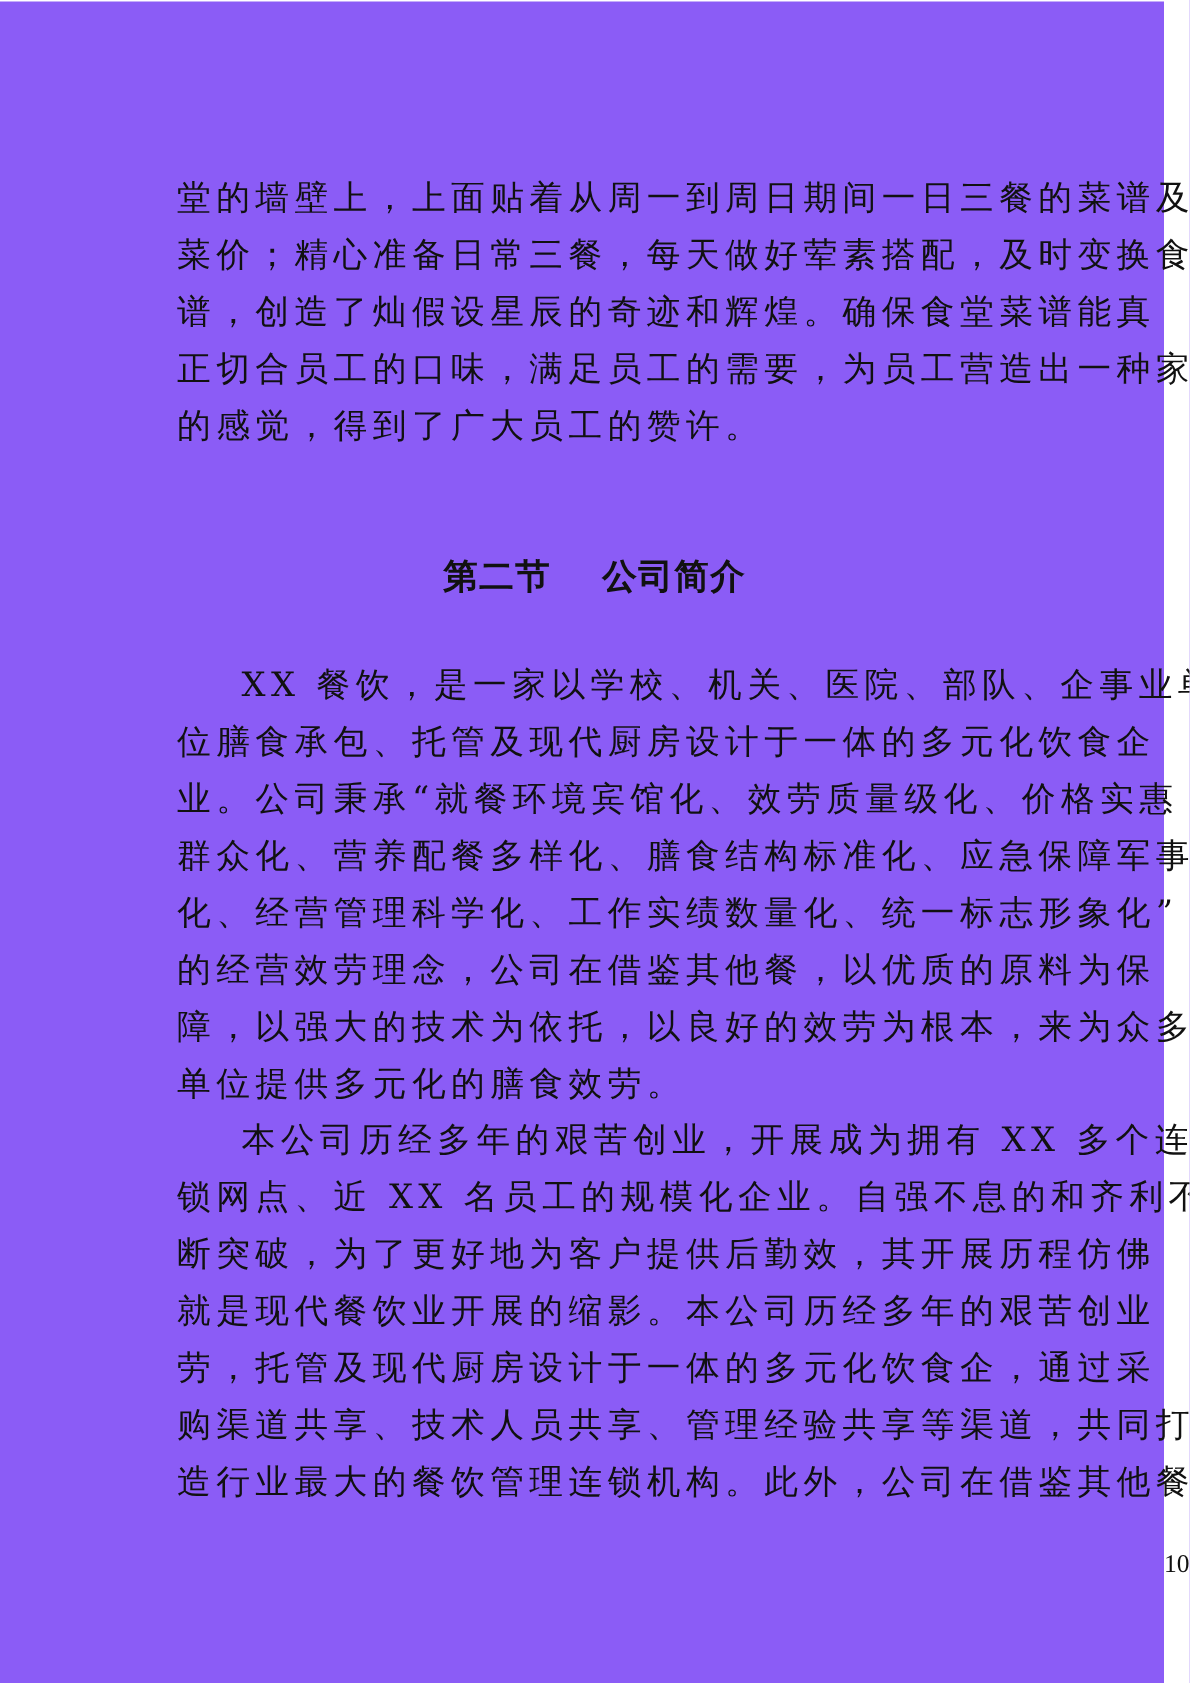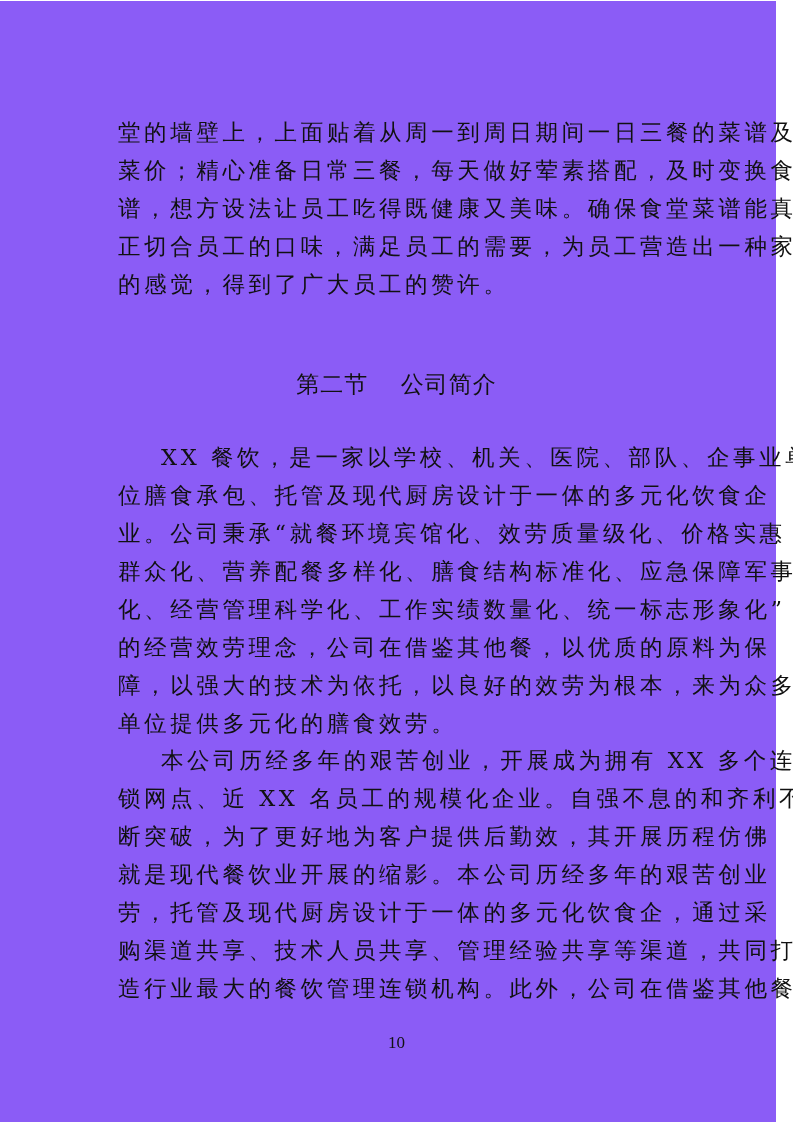--- a/index.html
+++ b/index.html
@@ -31,44 +31,44 @@
       white-space: nowrap;
       letter-spacing: 3.6px;
     }
     .heading {
       position: absolute;
       left: 0;
       width: 793px;
       top: 368px;
       text-align: center;
       font-family: "DejaVu Sans", "Liberation Sans", sans-serif;
-      font-weight: normal;
+      font-weight: bold;
       font-size: 23px;
       letter-spacing: 1px;
       word-spacing: 8px;
     }
     .page-number {
       position: absolute;
       left: 0;
       width: 793px;
       top: 1032px;
-      text-align: center;
+      text-align: right;
       font-family: "Liberation Serif", "DejaVu Serif", serif;
       font-size: 17px;
     }
   </style>
 </head>
 <body>
 
 <div class="page">
 
   <div>
     <div class="line" style="top:116px">堂的墙壁上，上面贴着从周一到周日期间一日三餐的菜谱及</div>
     <div class="line" style="top:154px">菜价；精心准备日常三餐，每天做好荤素搭配，及时变换食</div>
-    <div class="line" style="top:192px">谱，想方设法让员工吃得既健康又美味。确保食堂菜谱能真</div>
+    <div class="line" style="top:192px">谱，创造了灿假设星辰的奇迹和辉煌。确保食堂菜谱能真</div>
     <div class="line" style="top:230px">正切合员工的口味，满足员工的需要，为员工营造出一种家</div>
     <div class="line" style="top:268px">的感觉，得到了广大员工的赞许。</div>
   </div>
 
   <div class="heading" style="white-space:pre;">第二节  公司简介</div>
 
   <div>
     <div class="line" style="top:441px; white-space:pre;">    XX 餐饮，是一家以学校、机关、医院、部队、企事业单</div>
     <div class="line" style="top:479px">位膳食承包、托管及现代厨房设计于一体的多元化饮食企</div>
     <div class="line" style="top:517px">业。公司秉承“就餐环境宾馆化、效劳质量级化、价格实惠</div>

